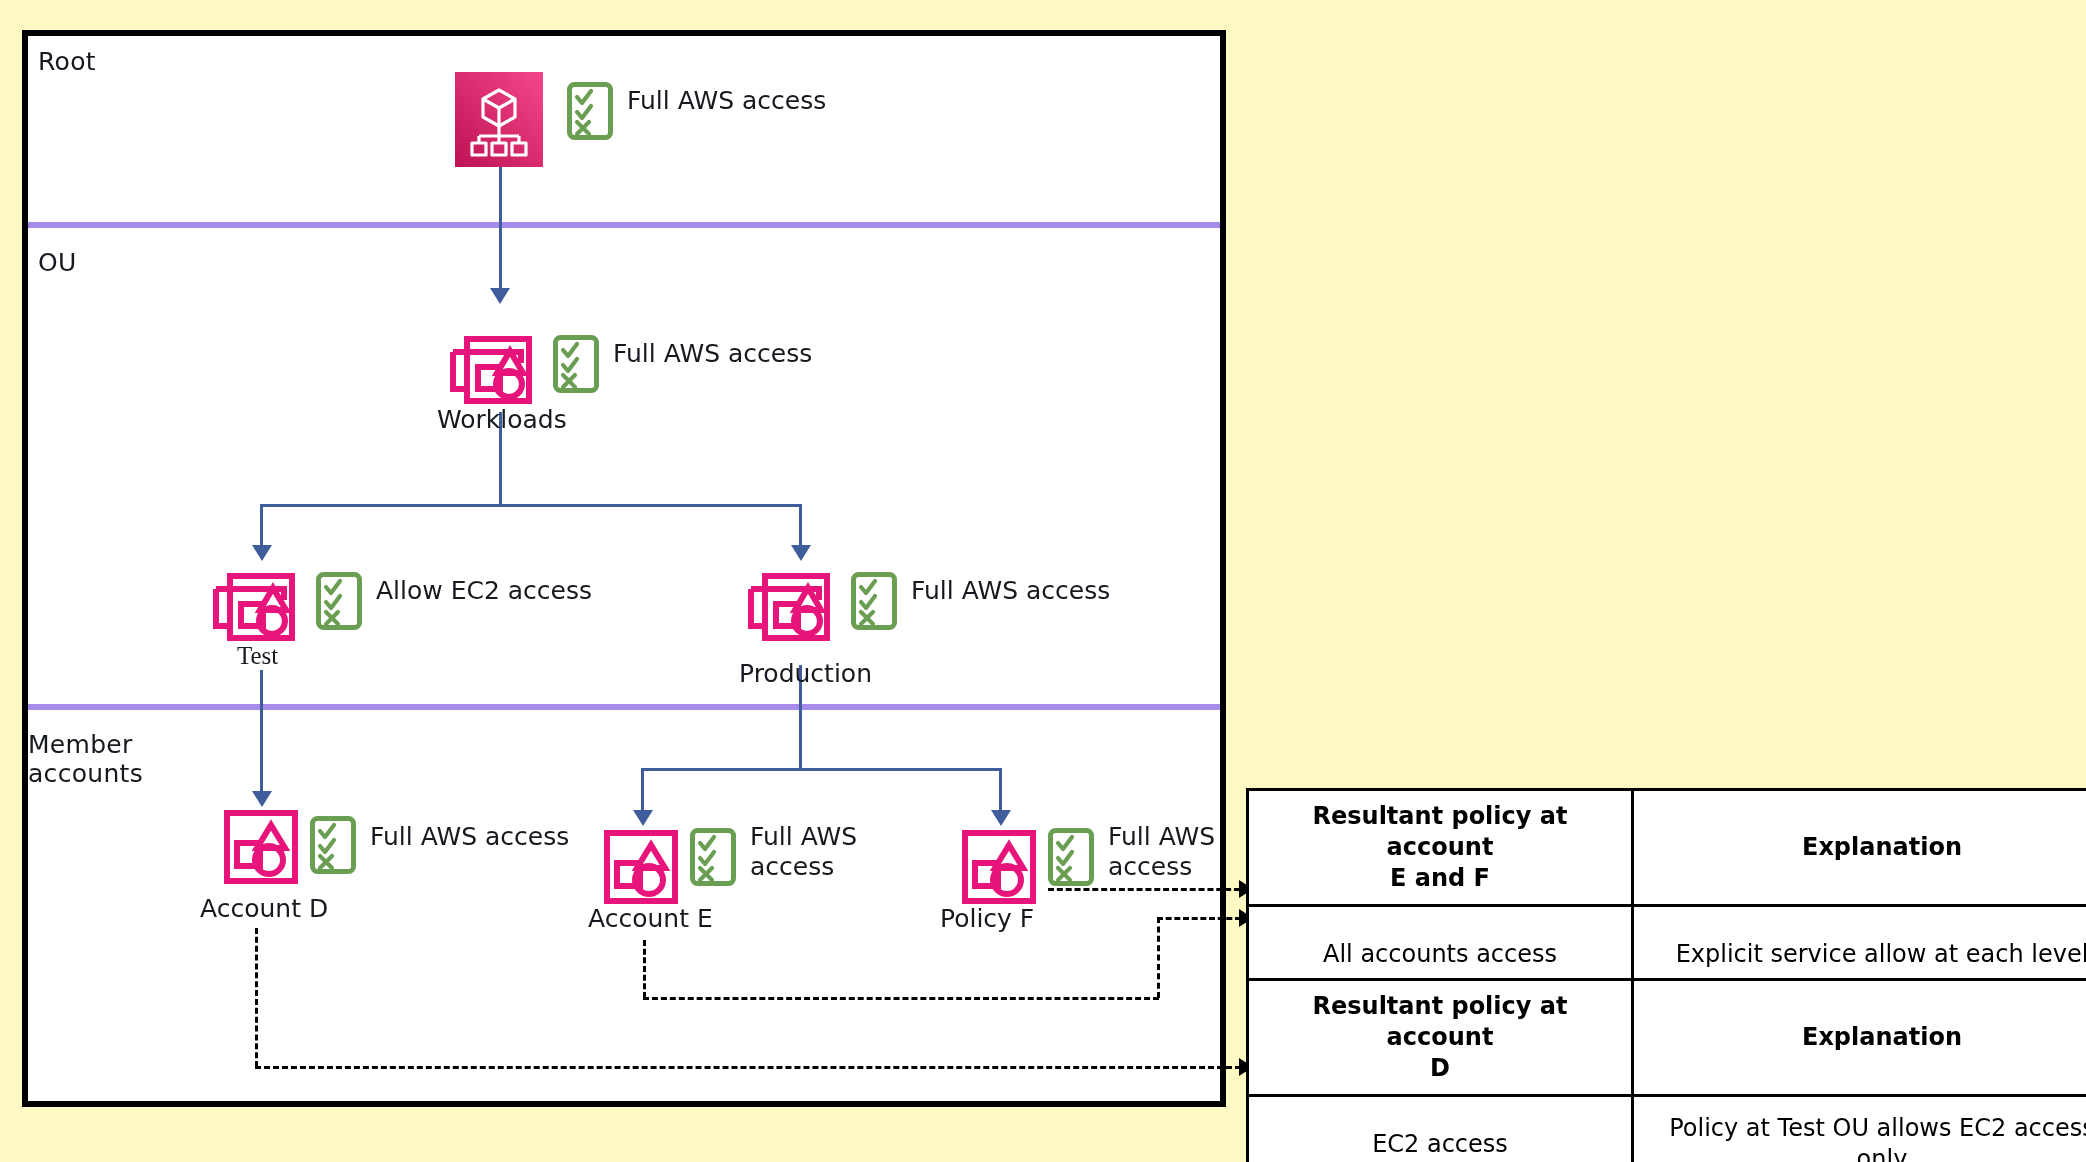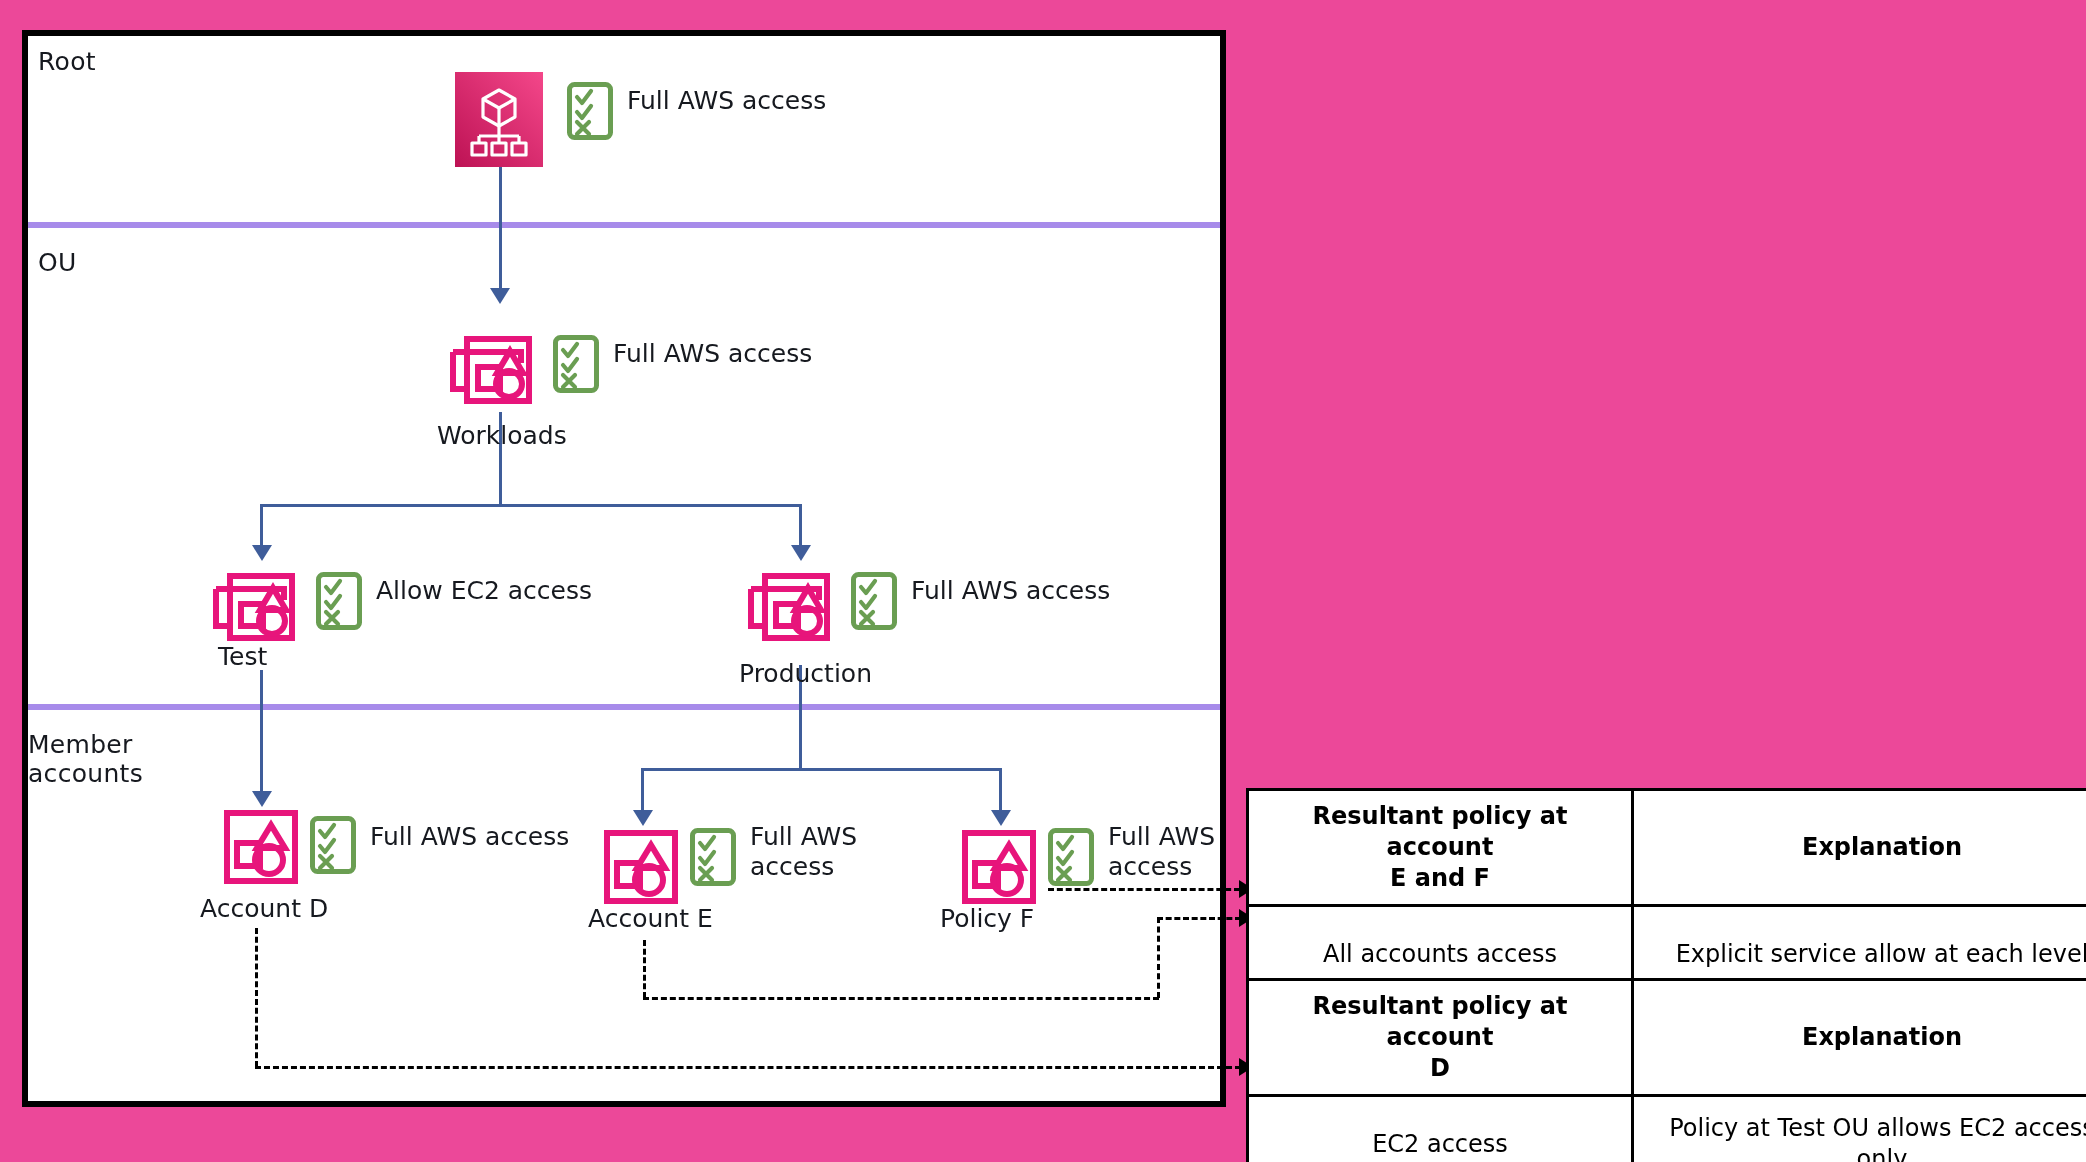--- a/index.html
+++ b/index.html
@@ -1,17 +1,17 @@
 <!DOCTYPE html>
 <html><head>
 <meta charset="utf-8">
 <style>
   html,body{margin:0;padding:0;background:#ffffff;}
   body{font-family:"DejaVu Sans","Liberation Sans",sans-serif;}
-  #root{position:relative;width:2086px;height:1162px;background:#ec4899;overflow:hidden;}
+  #root{position:relative;width:2086px;height:1162px;background:#fef9c3;overflow:hidden;}
 
   
   .diagram-box{position:absolute;left:22px;top:30px;width:1204px;height:1077px;
                border:6px solid #000000;box-sizing:border-box;background:#fff;}
 
   .band-sep{position:absolute;height:6px;background:#a78bea;}
   .band-label{position:absolute;font-size:25px;color:#16191f;line-height:29px;letter-spacing:.3px;white-space:pre-line;}
 
   
   .node{position:absolute;}
@@ -136,21 +136,21 @@
           <rect x="2.5" y="2.5" width="41" height="53" rx="5" fill="#fff" stroke="#6a9e52" stroke-width="5"></rect>
           <g stroke="#6a9e52" stroke-width="4.2" fill="none" stroke-linecap="round" stroke-linejoin="round">
             <path d="M10 15 l5 6 l9 -12"></path>
               <path d="M10 30 l5 6 l9 -12"></path>
             <path d="M10 40 l12 12 M22 40 l-12 12"></path>
           </g>
         </svg>
       </span>
       <span class="node-caption">Full AWS access</span>
     </div>
-    <div class="node-label" style="left:-10px;top:90px;">Workloads</div>
+    <div class="node-label" style="left:-10px;top:74px;">Workloads</div>
   </div>
 
   <div class="node" style="left:210px;top:562px;">
     <div class="node-row">
       <span>
         <svg class="icon-svg" width="98" height="82" viewBox="0 0 98 82">
           <g fill="none" stroke="#e7157b" stroke-width="6">
             <path d="M6 27 L6 64 L18 64"></path>
             <path d="M6 27 L74 27 L74 38"></path>
             <rect x="20" y="14" width="62" height="62"></rect>
@@ -165,21 +165,21 @@
           <rect x="2.5" y="2.5" width="41" height="53" rx="5" fill="#fff" stroke="#6a9e52" stroke-width="5"></rect>
           <g stroke="#6a9e52" stroke-width="4.2" fill="none" stroke-linecap="round" stroke-linejoin="round">
             <path d="M10 15 l5 6 l9 -12"></path>
               <path d="M10 30 l5 6 l9 -12"></path>
             <path d="M10 40 l12 12 M22 40 l-12 12"></path>
           </g>
         </svg>
       </span>
       <span class="node-caption">Allow EC2 access</span>
     </div>
-    <div class="node-label" style="left:8px;top:74px;">Test</div>
+    <div class="node-label" style="left:27px;top:74px;font-family:Liberation Serif, serif;">Test</div>
   </div>
 
   <div class="node" style="left:745px;top:562px;">
     <div class="node-row">
       <span>
         <svg class="icon-svg" width="98" height="82" viewBox="0 0 98 82">
           <g fill="none" stroke="#e7157b" stroke-width="6">
             <path d="M6 27 L6 64 L18 64"></path>
             <path d="M6 27 L74 27 L74 38"></path>
             <rect x="20" y="14" width="62" height="62"></rect>

